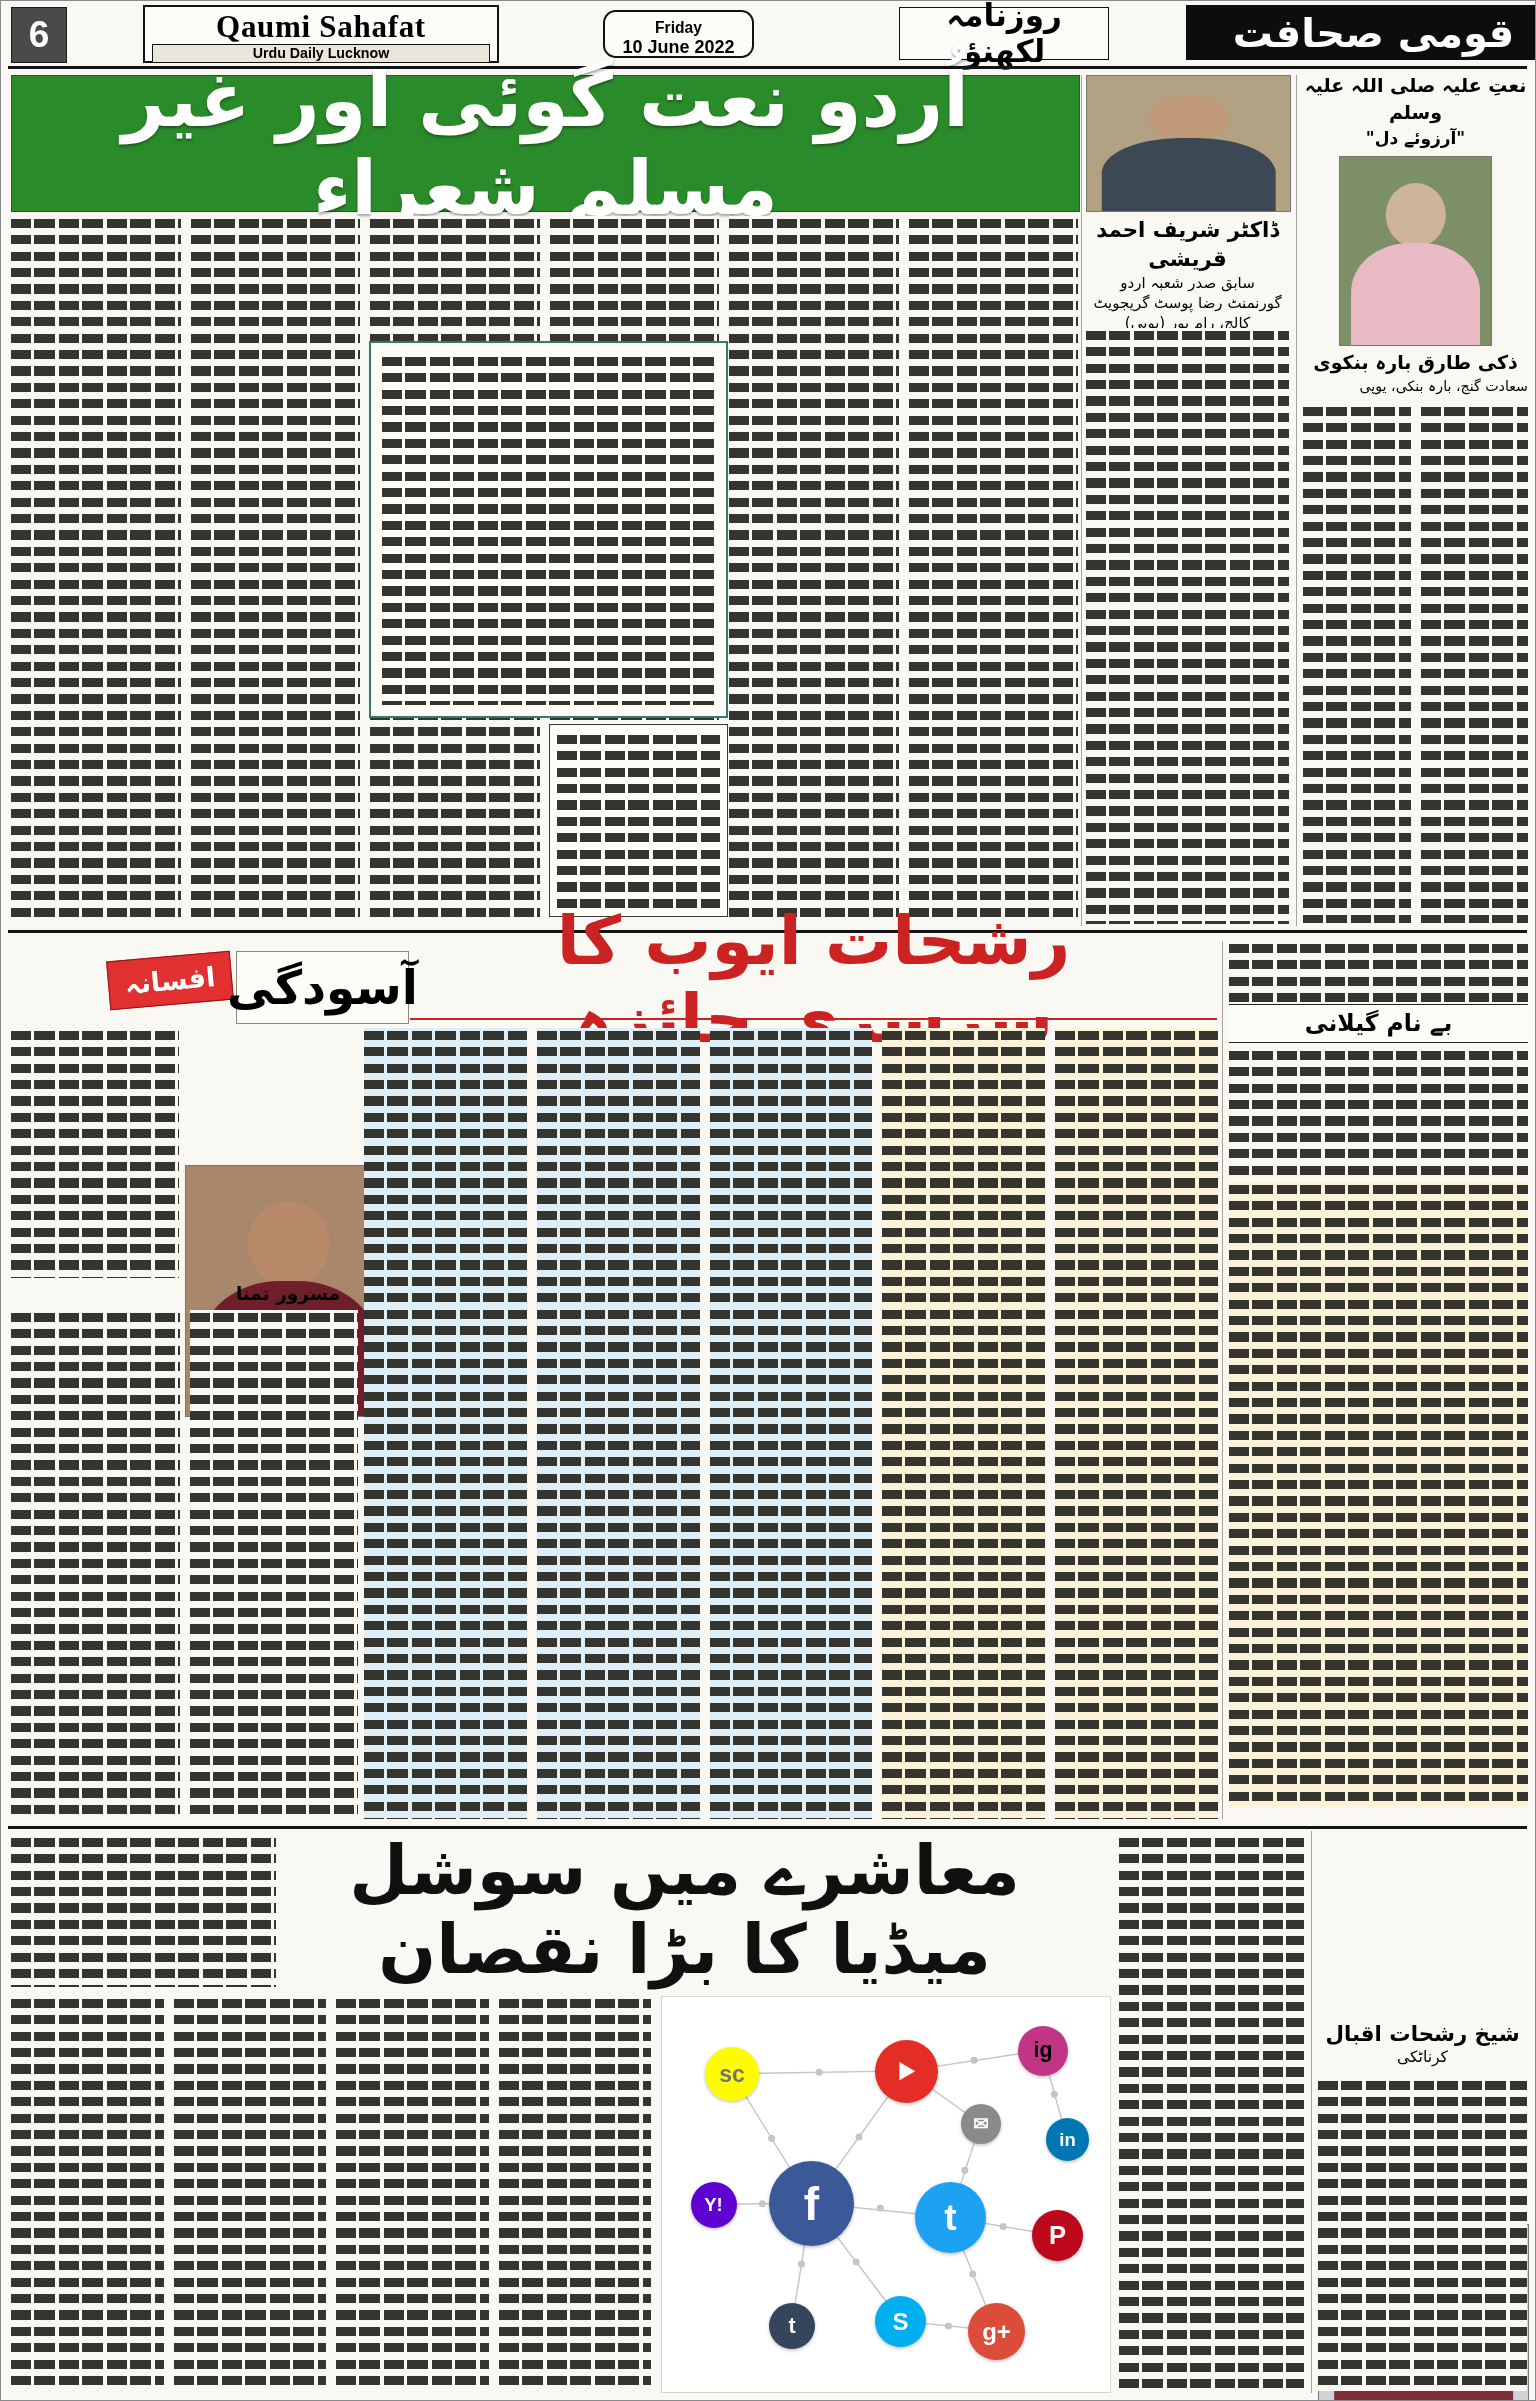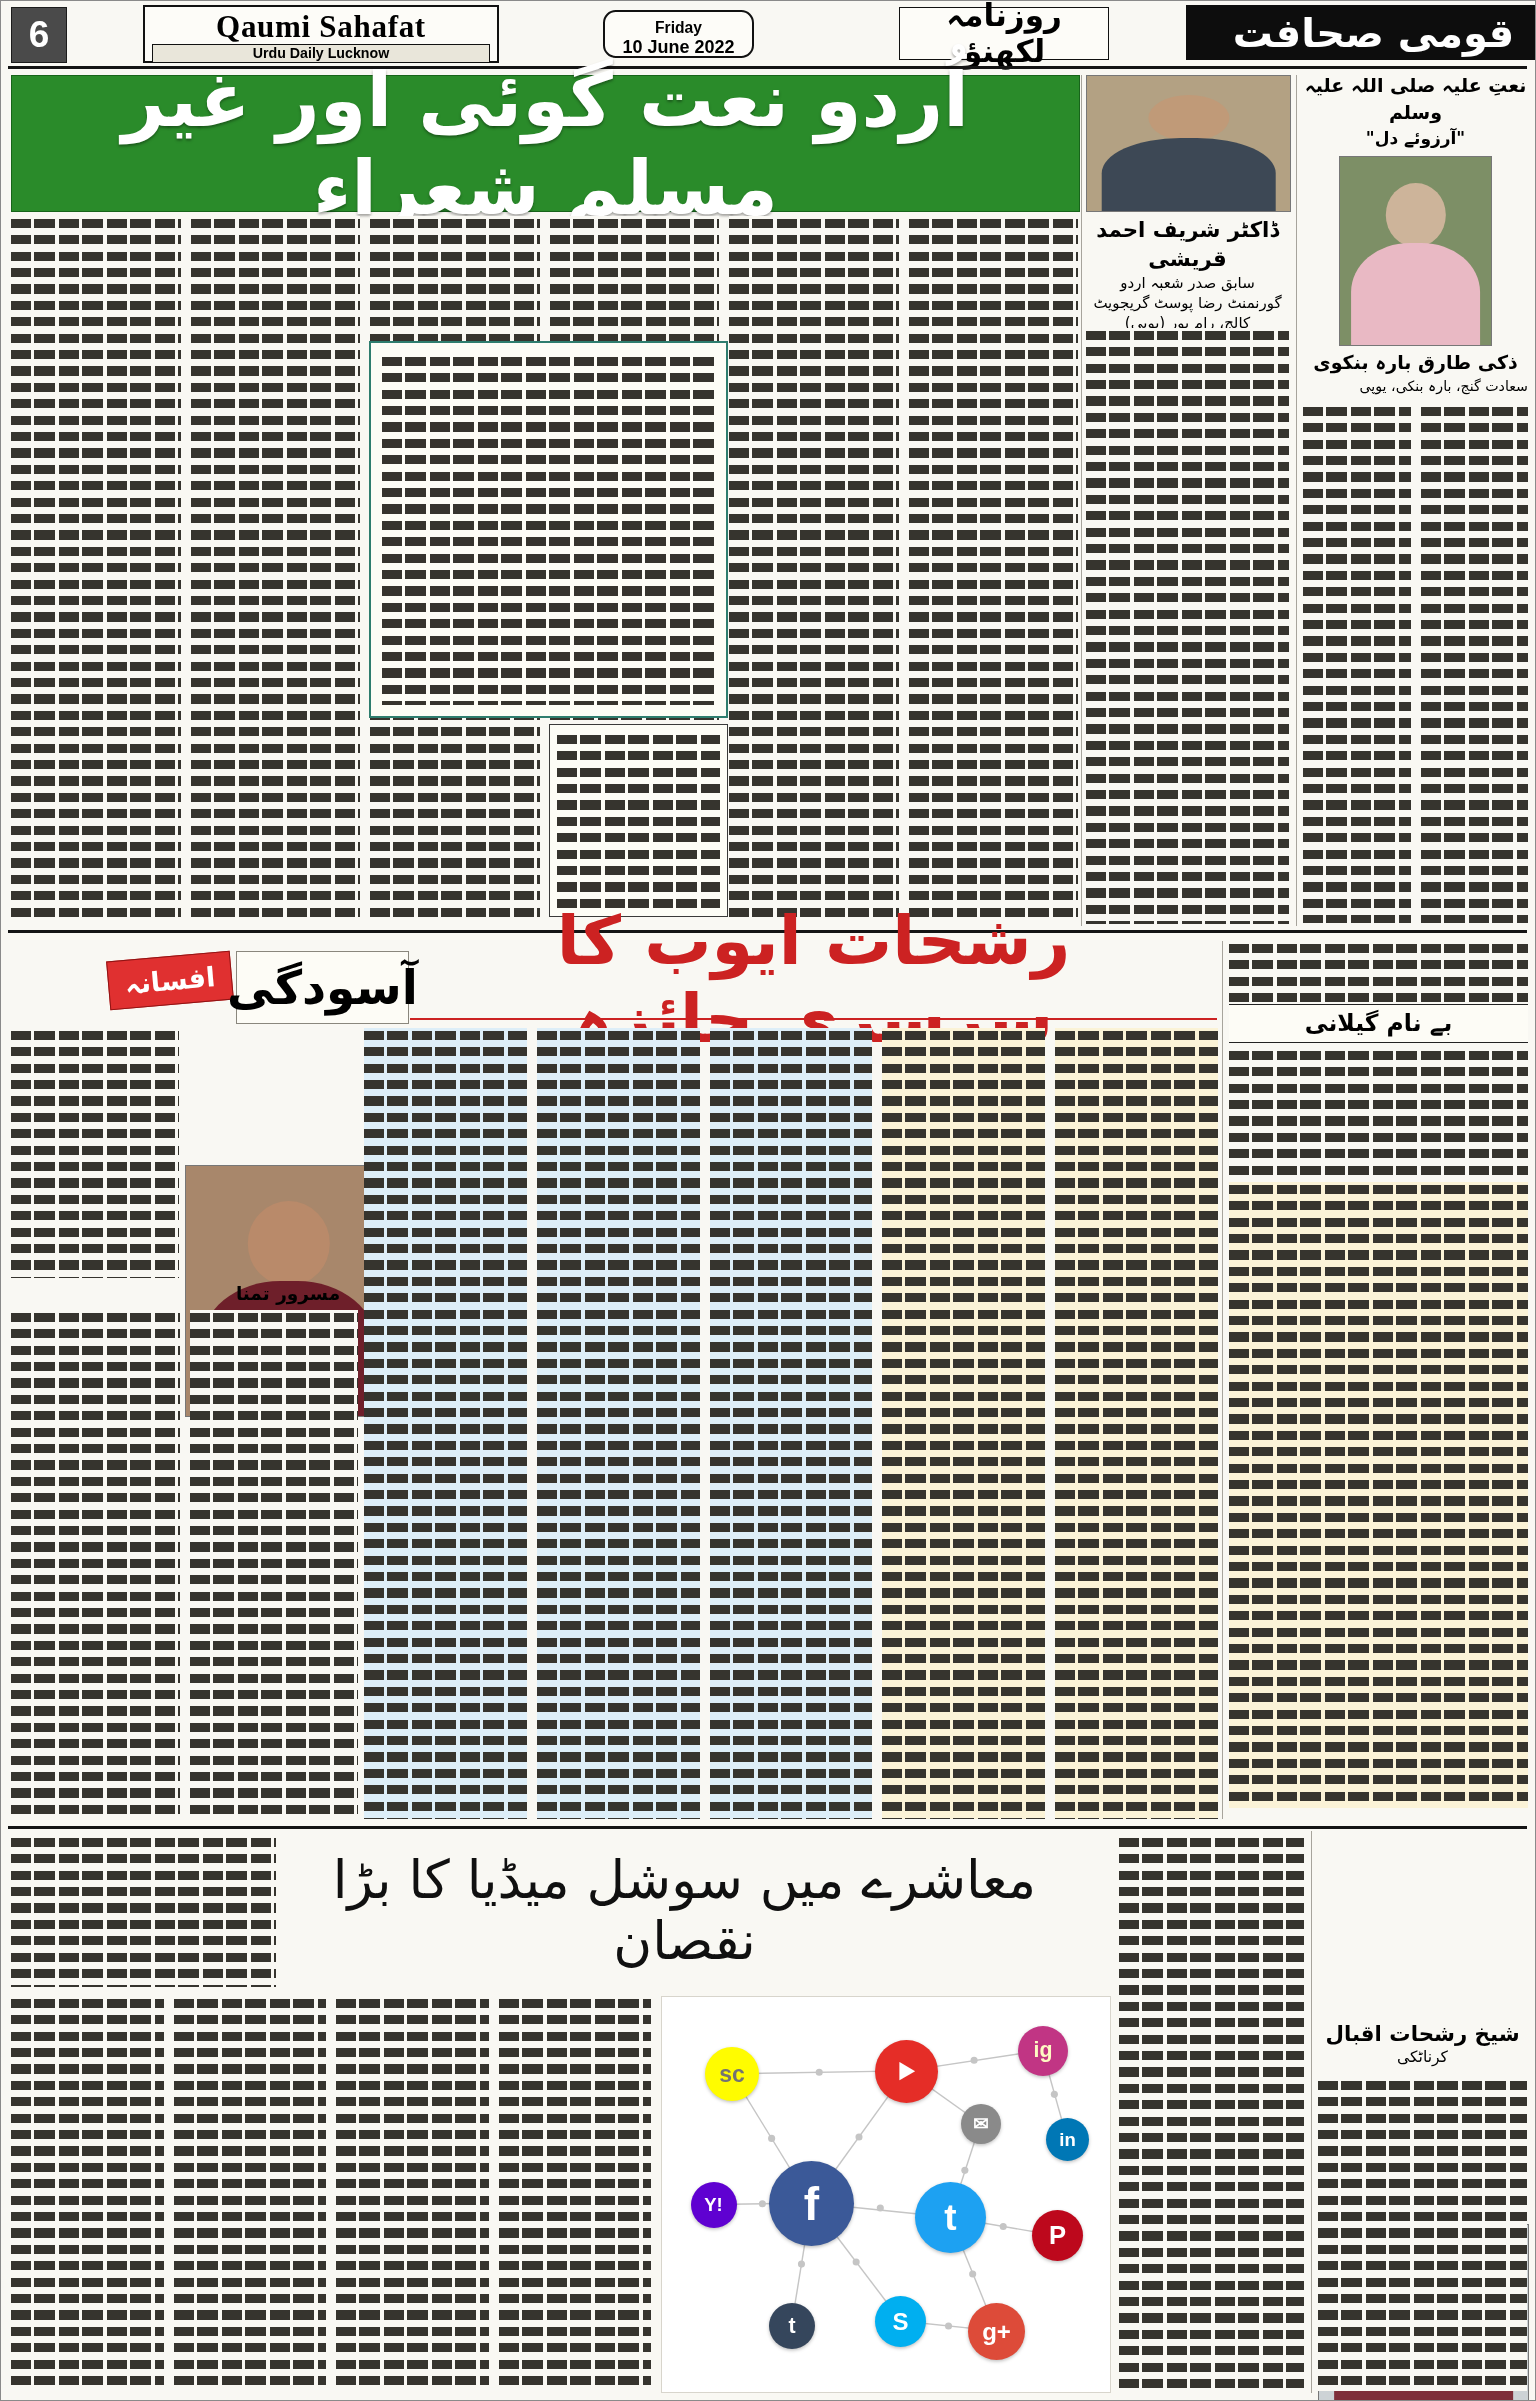--- a/index.html
+++ b/index.html
@@ -52,21 +52,21 @@
   .byline-sub{font-size:15px; line-height:20px; text-align:center;}
 
   .teal-box{border:2.1px solid #2e7d6e; background:#fdfdf6; padding:11.4px; box-sizing:border-box;}
   .thin-box{border:1.4px solid #3a3a3a; background:#fdfdf6; padding:7.1px; box-sizing:border-box;}
 
   .redheadline{color:#cc2222; font-weight:bold; font-size:67px; border-bottom:2.8px solid #cc2222;}
   .tag-red{background:#e03030; color:#fff; font-weight:bold; font-size:27px; transform:rotate(-5deg); border:1.4px solid #8f1414;}
   .storytitle{font-weight:bold; font-size:47px; border:0.7px solid #8a877d; background:#fdfcf6;}
   .colname{font-weight:bold; font-size:23.5px; text-align:center; border-top:1.4px solid #222; border-bottom:1.4px solid #222; padding:4.3px 0; background:#fdfcf6;}
 
-  .blackheadline{color:#101010; font-weight:normal; font-size:53px;}
+  .blackheadline{color:#101010; font-weight:bold; font-size:68px;}
 
   .iconwrap{position:absolute; border-radius:50%; color:#fff; font-weight:bold;
     display:flex; align-items:center; justify-content:center; box-shadow:0 1.4px 3.6px rgba(0,0,0,.25);}
   .socialbox{background:#ffffff; border:0.7px solid #d8d5cc;}
 </style>
 </head>
 <body>
 
 <div id="page">
 
@@ -210,21 +210,21 @@
           <circle cx="426" cy="244" r="5"></circle>
         <circle cx="439" cy="89" r="5"></circle>
           <circle cx="552" cy="137" r="5"></circle>
           <circle cx="221" cy="106" r="5"></circle>
         <circle cx="403" cy="463" r="5"></circle>
       </g>
     </svg>
     <div class="iconwrap" style="left: 107px; top: 164px; width: 85px; height: 85px; font-size: 46px; background: rgb(59, 89, 152); color: rgb(255, 255, 255);">f</div>
     <div class="iconwrap" style="left: 253px; top: 185px; width: 71px; height: 71px; font-size: 37px; background: rgb(29, 161, 242); color: rgb(255, 255, 255);">t</div>
     <div class="iconwrap" style="left: 213px; top: 43px; width: 63px; height: 63px; font-size: 28.5px; background: rgb(229, 45, 39); color: rgb(255, 255, 255);">▶</div>
-    <div class="iconwrap" style="left: 356px; top: 28.5px; width: 50px; height: 50px; font-size: 21.3px; background: rgb(193, 53, 132); color: #fef9c3;">ig</div>
+    <div class="iconwrap" style="left: 356px; top: 28.5px; width: 50px; height: 50px; font-size: 21.3px; background: rgb(193, 53, 132); color: #000000;">ig</div>
     <div class="iconwrap" style="left: 43px; top: 50px; width: 54px; height: 54px; font-size: 23px; background: rgb(255, 252, 0); color: #737373;">sc</div>
     <div class="iconwrap" style="left: 370px; top: 213px; width: 51px; height: 51px; font-size: 25.6px; background: rgb(189, 8, 28); color: rgb(255, 255, 255);">P</div>
     <div class="iconwrap" style="left: 306px; top: 306px; width: 57px; height: 57px; font-size: 24px; background: rgb(221, 75, 57); color: rgb(255, 255, 255);">g+</div>
     <div class="iconwrap" style="left: 213px; top: 299px; width: 51px; height: 51px; font-size: 24px; background: rgb(0, 175, 240); color: rgb(255, 255, 255);">S</div>
     <div class="iconwrap" style="left: 28.5px; top: 185px; width: 46px; height: 46px; font-size: 18.5px; background: rgb(95, 1, 209); color: rgb(255, 255, 255);">Y!</div>
     <div class="iconwrap" style="left: 384px; top: 121px; width: 43px; height: 43px; font-size: 18.5px; background: rgb(0, 119, 181); color: rgb(255, 255, 255);">in</div>
     <div class="iconwrap" style="left: 107px; top: 306px; width: 46px; height: 46px; font-size: 21.3px; background: rgb(53, 70, 92); color: rgb(255, 255, 255);">t</div>
     <div class="iconwrap" style="left: 299px; top: 107px; width: 40px; height: 40px; font-size: 18.5px; background: rgb(138, 138, 138); color: rgb(255, 255, 255);">✉</div>
   </div>
 

